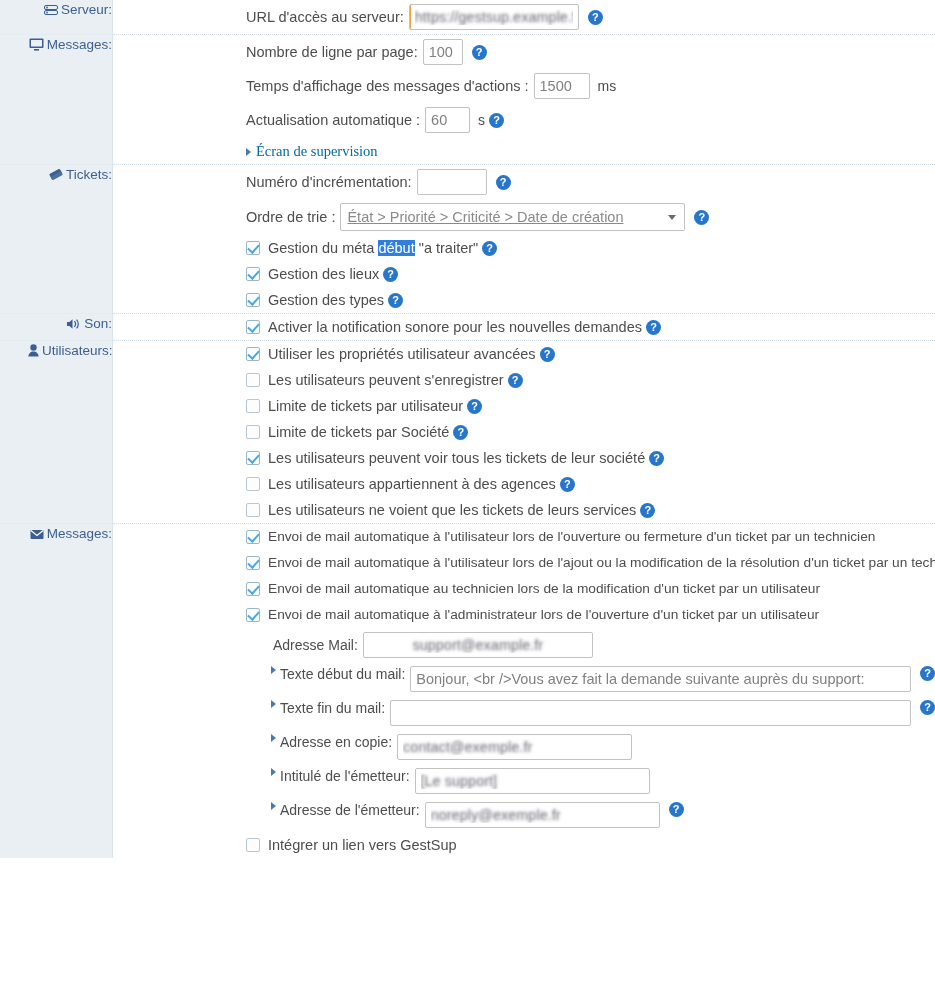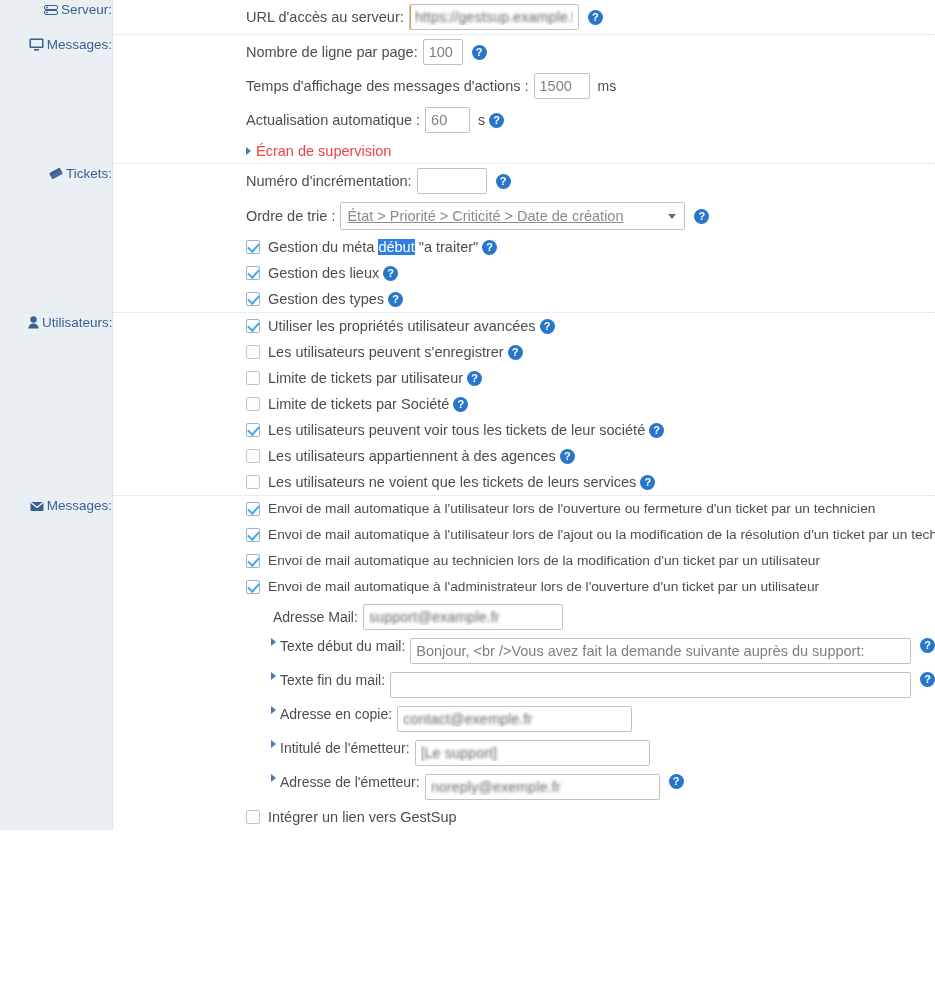--- a/index.html
+++ b/index.html
@@ -83,21 +83,21 @@
   }
   input.txt.cursor-left {
     border-left: 1px solid #c2c2c2;
     box-shadow: inset 1px 0 0 0 #e8a33d;
   }
   .w-url { width: 170px; }
   .w-lignes { width: 40px; }
   .w-temps { width: 56px; }
   .w-actu { width: 45px; }
   .w-numinc { width: 70px; }
-  .w-mail { width: 200px; }
+  .w-mail { width: 230px; text-align: center; }
   .w-texte { width: 600px; }
   .w-copie { width: 235px; }
   .w-intitule { width: 235px; }
   .w-emetteur { width: 235px; }
   .sel {
     font-family: "Liberation Sans", sans-serif;
     font-size: 14.5px;
     color: #8a8a8a;
     border: 1px solid #c2c2c2;
     background: #fff;
@@ -179,24 +179,25 @@
   }
   .tri {
     width: 0; height: 0;
     border-top: 4px solid transparent;
     border-bottom: 4px solid transparent;
     border-left: 5px solid #4a79ad;
     margin-right: 5px;
     flex: none;
   }
   .link {
-    color: #ef4444;
+    color: #0369a1;
     font-size: 14.5px;
     text-decoration: none;
     white-space: nowrap;
+    font-family: Liberation Serif, serif;
   }
   .sub-row {
     display: flex;
     align-items: flex-start;
     padding: 4px 0 4px 133px;
     margin-left: 25px;
   }
   .sub-row .tri { margin-right: 4px; }
   .sub-row .sublbl {
     font-size: 14px;
@@ -309,20 +310,40 @@
         <span class="help">?</span>
       </div>
       <div class="cbrow">
         <span class="cbox checked"></span>
         <span class="cblabel">Gestion des types</span>
         <span class="help">?</span>
       </div>
     </td>
   </tr>
 
+  <tr>
+    <td class="sidebar-cell">
+      <span class="section-label">
+        <span class="sec-icon">
+          <svg width="15" height="12" viewBox="0 0 15 12">
+                <path d="M1 4h2.5L6.5 1.3v9.4L3.5 8H1z" fill="#3b5f92"></path>
+                <path d="M8.4 3.2a4.2 4.2 0 010 5.6" stroke="#3b5f92" stroke-width="1.2" fill="none"></path>
+                <path d="M10.6 1.6a6.6 6.6 0 010 8.8" stroke="#3b5f92" stroke-width="1.2" fill="none"></path>
+              </svg>
+        </span><span>Son:</span>
+      </span>
+    </td>
+    <td class="content-cell">
+      <div class="cbrow">
+        <span class="cbox checked"></span>
+        <span class="cblabel">Activer la notification sonore pour les nouvelles demandes</span>
+        <span class="help">?</span>
+      </div>
+    </td>
+  </tr>
 
   <tr>
     <td class="sidebar-cell">
       <span class="section-label">
         <span class="sec-icon">
           <svg width="11" height="13" viewBox="0 0 11 13">
                 <circle cx="5.5" cy="3.5" r="3.2" fill="#3b5f92"></circle>
                 <path d="M0.4 12.6c0-3 2.3-5.1 5.1-5.1s5.1 2.1 5.1 5.1z" fill="#3b5f92"></path>
               </svg>
         </span><span>Utilisateurs:</span>

